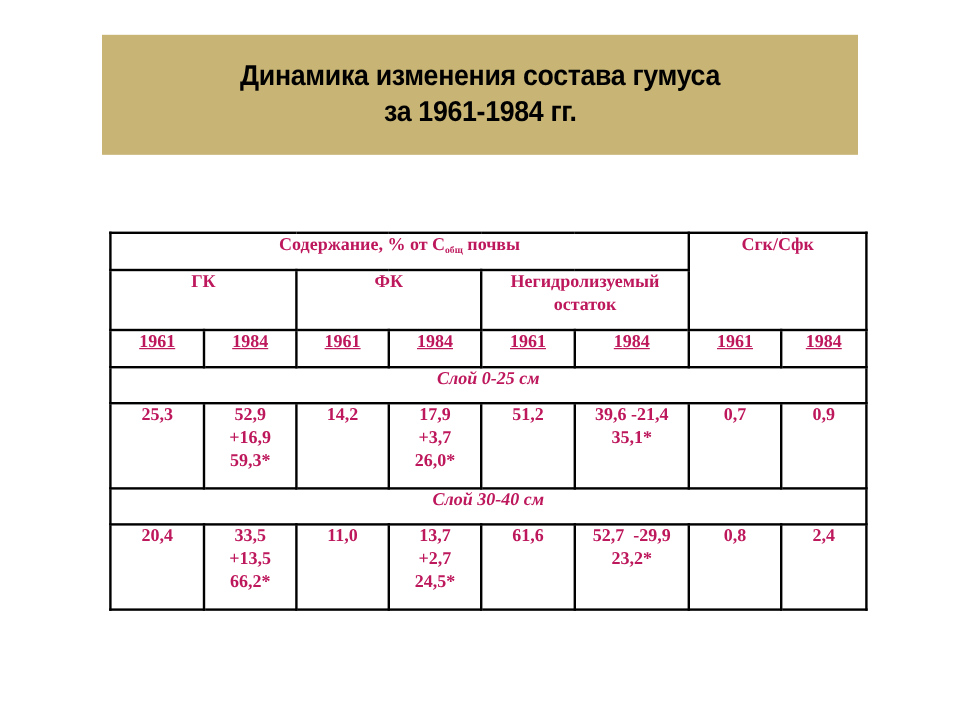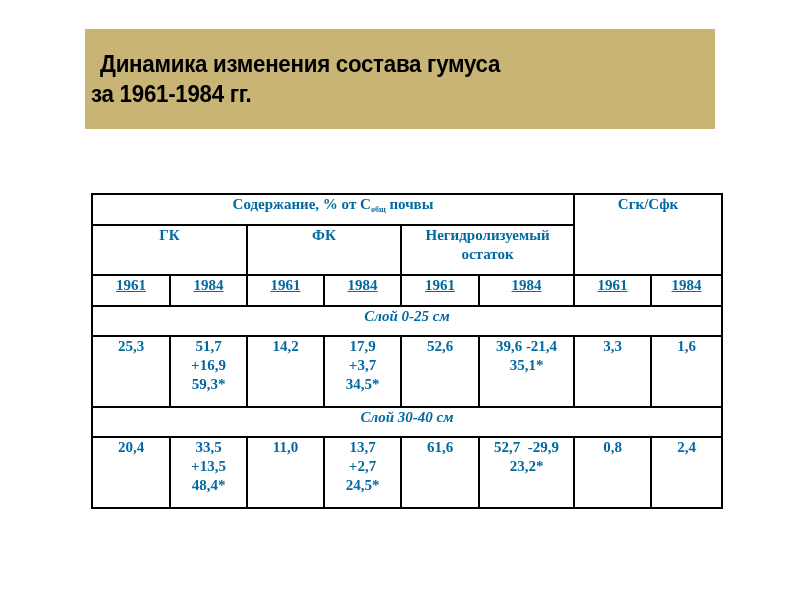--- a/index.html
+++ b/index.html
@@ -1,27 +1,27 @@
 <!DOCTYPE html>
 <html><head>
 <meta charset="utf-8">
 <style>
   html, body { margin:0; padding:0; }
   body { width:800px; height:600px; background:#ffffff; position:relative; overflow:hidden; }
   .title-box {
     position:absolute; left:85px; top:29px; width:630px; height:100px;
-    background:#c8b474; display:flex; flex-direction:column; align-items:flex-start; justify-content:center;
+    background:#c8b474; display:flex; flex-direction:column; align-items:center; justify-content:center;
   }
   .title-line {
     font-family:"Liberation Sans", sans-serif; font-weight:bold; font-size:24px; color:#000;
     line-height:30px; letter-spacing:-0.3px; transform:scaleX(0.93);
   }
   table.data {
     position:absolute; left:91px; top:193px; border-collapse:collapse;
-    font-family:"Liberation Serif", serif; font-weight:bold; font-size:15px; color:#0369a1;
+    font-family:"Liberation Serif", serif; font-weight:bold; font-size:15px; color:#be185d;
     table-layout:fixed;
   }
   table.data td {
     border:2px solid #000; text-align:center; vertical-align:top; padding:0; line-height:19px;
   }
   .r-head1 td { height:31px; padding-top:6px; box-sizing:border-box; }
   .r-head2 td { height:50px; padding-top:4px; box-sizing:border-box;margin-top:44px; }
   .r-years td { height:31px; padding-top:6px; box-sizing:border-box;text-decoration:underline; }
   .r-layer td { height:30px; padding-top:5px; box-sizing:border-box; font-style:italic;margin-top:36px; }
   .r-vals td { height:71px; padding-top:3px; box-sizing:border-box;margin-top:32px; }
@@ -67,57 +67,57 @@
     <td>1984</td>
   </tr>
   <tr class="r-layer">
     <td colspan="8">Слой 0-25 см</td>
   </tr>
   <tr class="r-vals">
     <td>
           <div>25,3</div>
         </td>
     <td>
-          <div>51,7</div>
+          <div>52,9</div>
           <div>+16,9</div>
           <div>59,3*</div>
         </td>
     <td>
           <div>14,2</div>
         </td>
     <td>
           <div>17,9</div>
           <div>+3,7</div>
-          <div>34,5*</div>
+          <div>26,0*</div>
         </td>
     <td>
-          <div>52,6</div>
+          <div>51,2</div>
         </td>
     <td>
           <div>39,6 -21,4</div>
           <div>35,1*</div>
         </td>
     <td>
-          <div>3,3</div>
+          <div>0,7</div>
         </td>
     <td>
-          <div>1,6</div>
+          <div>0,9</div>
         </td>
   </tr>
   <tr class="r-layer">
     <td colspan="8">Слой 30-40 см</td>
   </tr>
   <tr class="r-vals">
     <td>
           <div>20,4</div>
         </td>
     <td>
           <div>33,5</div>
           <div>+13,5</div>
-          <div>48,4*</div>
+          <div>66,2*</div>
         </td>
     <td>
           <div>11,0</div>
         </td>
     <td>
           <div>13,7</div>
           <div>+2,7</div>
           <div>24,5*</div>
         </td>
     <td>

